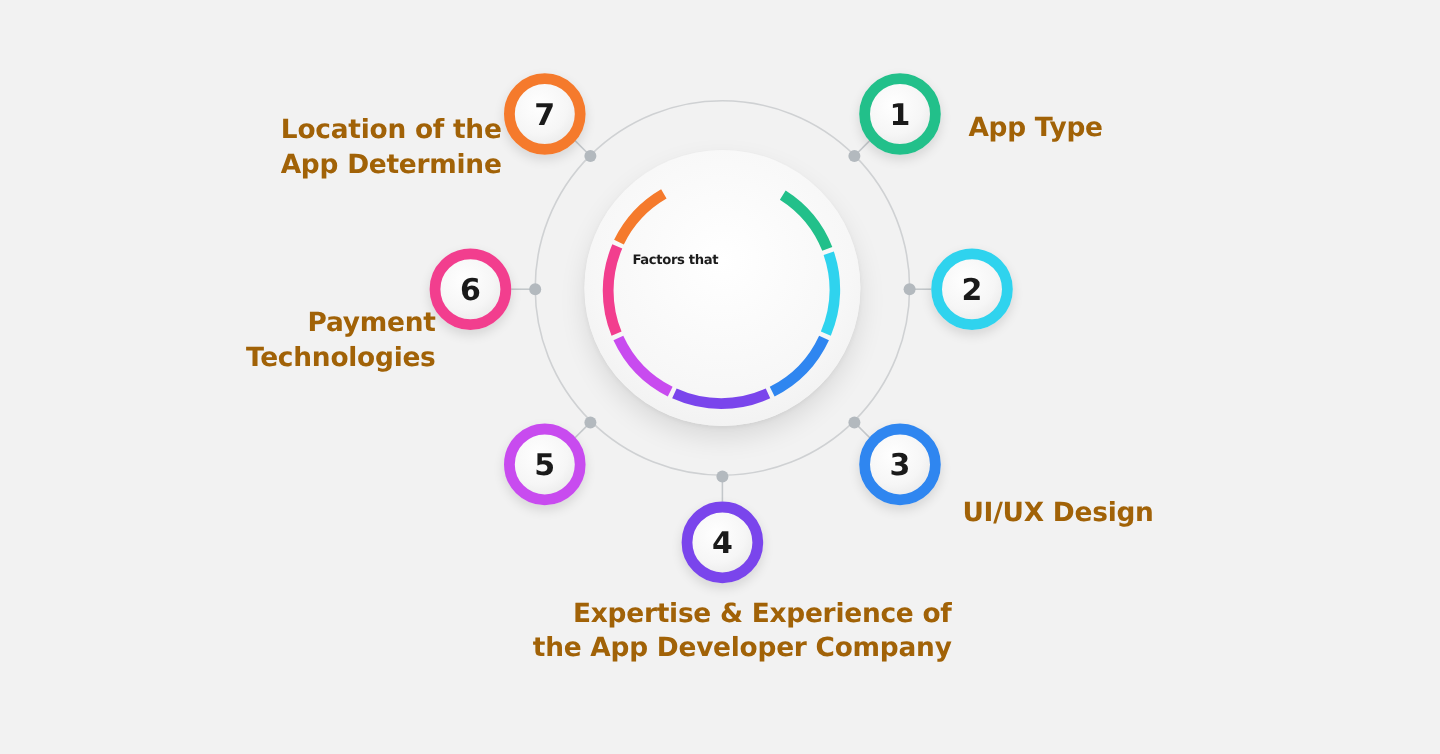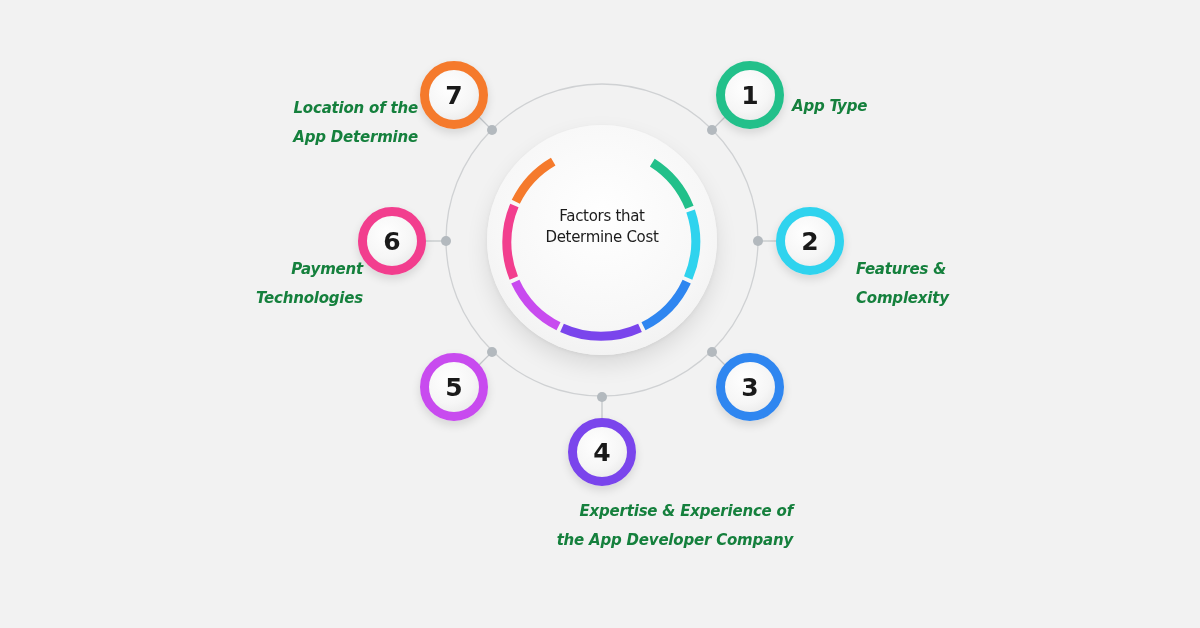--- a/index.html
+++ b/index.html
@@ -14,46 +14,44 @@
   .hub {
     position: absolute;
     left: 487px; top: 125px; width: 230px; height: 230px;
     border-radius: 50%;
     background: radial-gradient(circle at 50% 40%, #ffffff 0%, #f7f7f7 60%, #ececec 100%);
     box-shadow: 0 10px 22px rgba(0,0,0,0.10), 0 2px 4px rgba(0,0,0,0.05);
   }
   .hub-title {
     position: absolute;
     left: 527px; top: 206px; width: 150px;
-    text-align: center;
-    font-weight: normal; font-size: 15px; line-height: 21px;
+    font-weight: bold; font-size: 11px; line-height: 21px;
     color: #1c1c1c; letter-spacing: -0.3px;
   }
   .badge {
     position: absolute;
     width: 68px; height: 68px; border-radius: 50%;
     box-sizing: border-box;
     border: 9px solid #000;
     background: radial-gradient(circle at 40% 35%, #ffffff 0%, #f6f6f6 55%, #e3e3e3 100%);
     box-shadow: 0 4px 10px rgba(0,0,0,0.12);
     display: flex; align-items: center; justify-content: center;
   }
   .badge-num {
     font-weight: bold; font-size: 25px; color: #1a1a1a;
     line-height: 1;
   }
   .label {
     position: absolute;
-    font-weight: bold; font-size: 15px; line-height: 29px;
-    color: #15803d; letter-spacing: -0.2px;
+    font-weight: bold; font-size: 22px; line-height: 29px;
+    color: #a16207; letter-spacing: -0.2px;
     white-space: nowrap;
-    font-style: italic;
   }
   .label span { display: block; }
-  .right { text-align: left; }
+  .right { text-align: center; margin-left: 15px; }
   .left  { text-align: right; }
   .center { text-align: right; }
 </style>
 </head>
 <body>
 
 <div class="stage">
 
   <svg class="diagram" width="1200" height="628" viewBox="0 0 1200 628">
 
@@ -90,40 +88,38 @@
       <path d="M 686.7 281.6 A 94 94 0 0 1 643.5 326.3" stroke="#2f86f0"></path>
       <path d="M 640.0 327.8 A 94 94 0 0 1 562.0 327.8" stroke="#7a45ec"></path>
       <path d="M 558.5 326.3 A 94 94 0 0 1 515.3 281.6" stroke="#c84bef"></path>
       <path d="M 513.8 278.0 A 94 94 0 0 1 514.4 205.4" stroke="#f23e8e"></path>
       <path d="M 515.8 201.8 A 94 94 0 0 1 553.2 161.6" stroke="#f57a2c"></path>
     </g>
   </svg>
 
   <div class="hub-title">
     <div>Factors that</div>
-    <div>Determine Cost</div>
   </div>
 
   <div class="badge" style="left:716px; top:61px; border-color:#22c08a;">
     <span class="badge-num">1</span>
   </div>
   <div class="label right" style="left:792px; top:92px;">
     <span>App Type</span>
   </div>
 
   <div class="badge" style="left:776px; top:207px; border-color:#2fd3ee;">
     <span class="badge-num">2</span>
   </div>
-  <div class="label right" style="left:856px; top:255px;">
-    <span>Features &amp;</span>
-    <span>Complexity</span>
-  </div>
 
   <div class="badge" style="left:716px; top:353px; border-color:#2f86f0;">
     <span class="badge-num">3</span>
+  </div>
+  <div class="label right" style="left:787px; top:413px;">
+    <span>UI/UX Design</span>
   </div>
 
   <div class="badge" style="left:568px; top:418px; border-color:#7a45ec;">
     <span class="badge-num">4</span>
   </div>
   <div class="label center" style="left:423px; top:497px; width:370px;">
     <span>Expertise &amp; Experience of</span>
     <span>the App Developer Company</span>
   </div>
 

